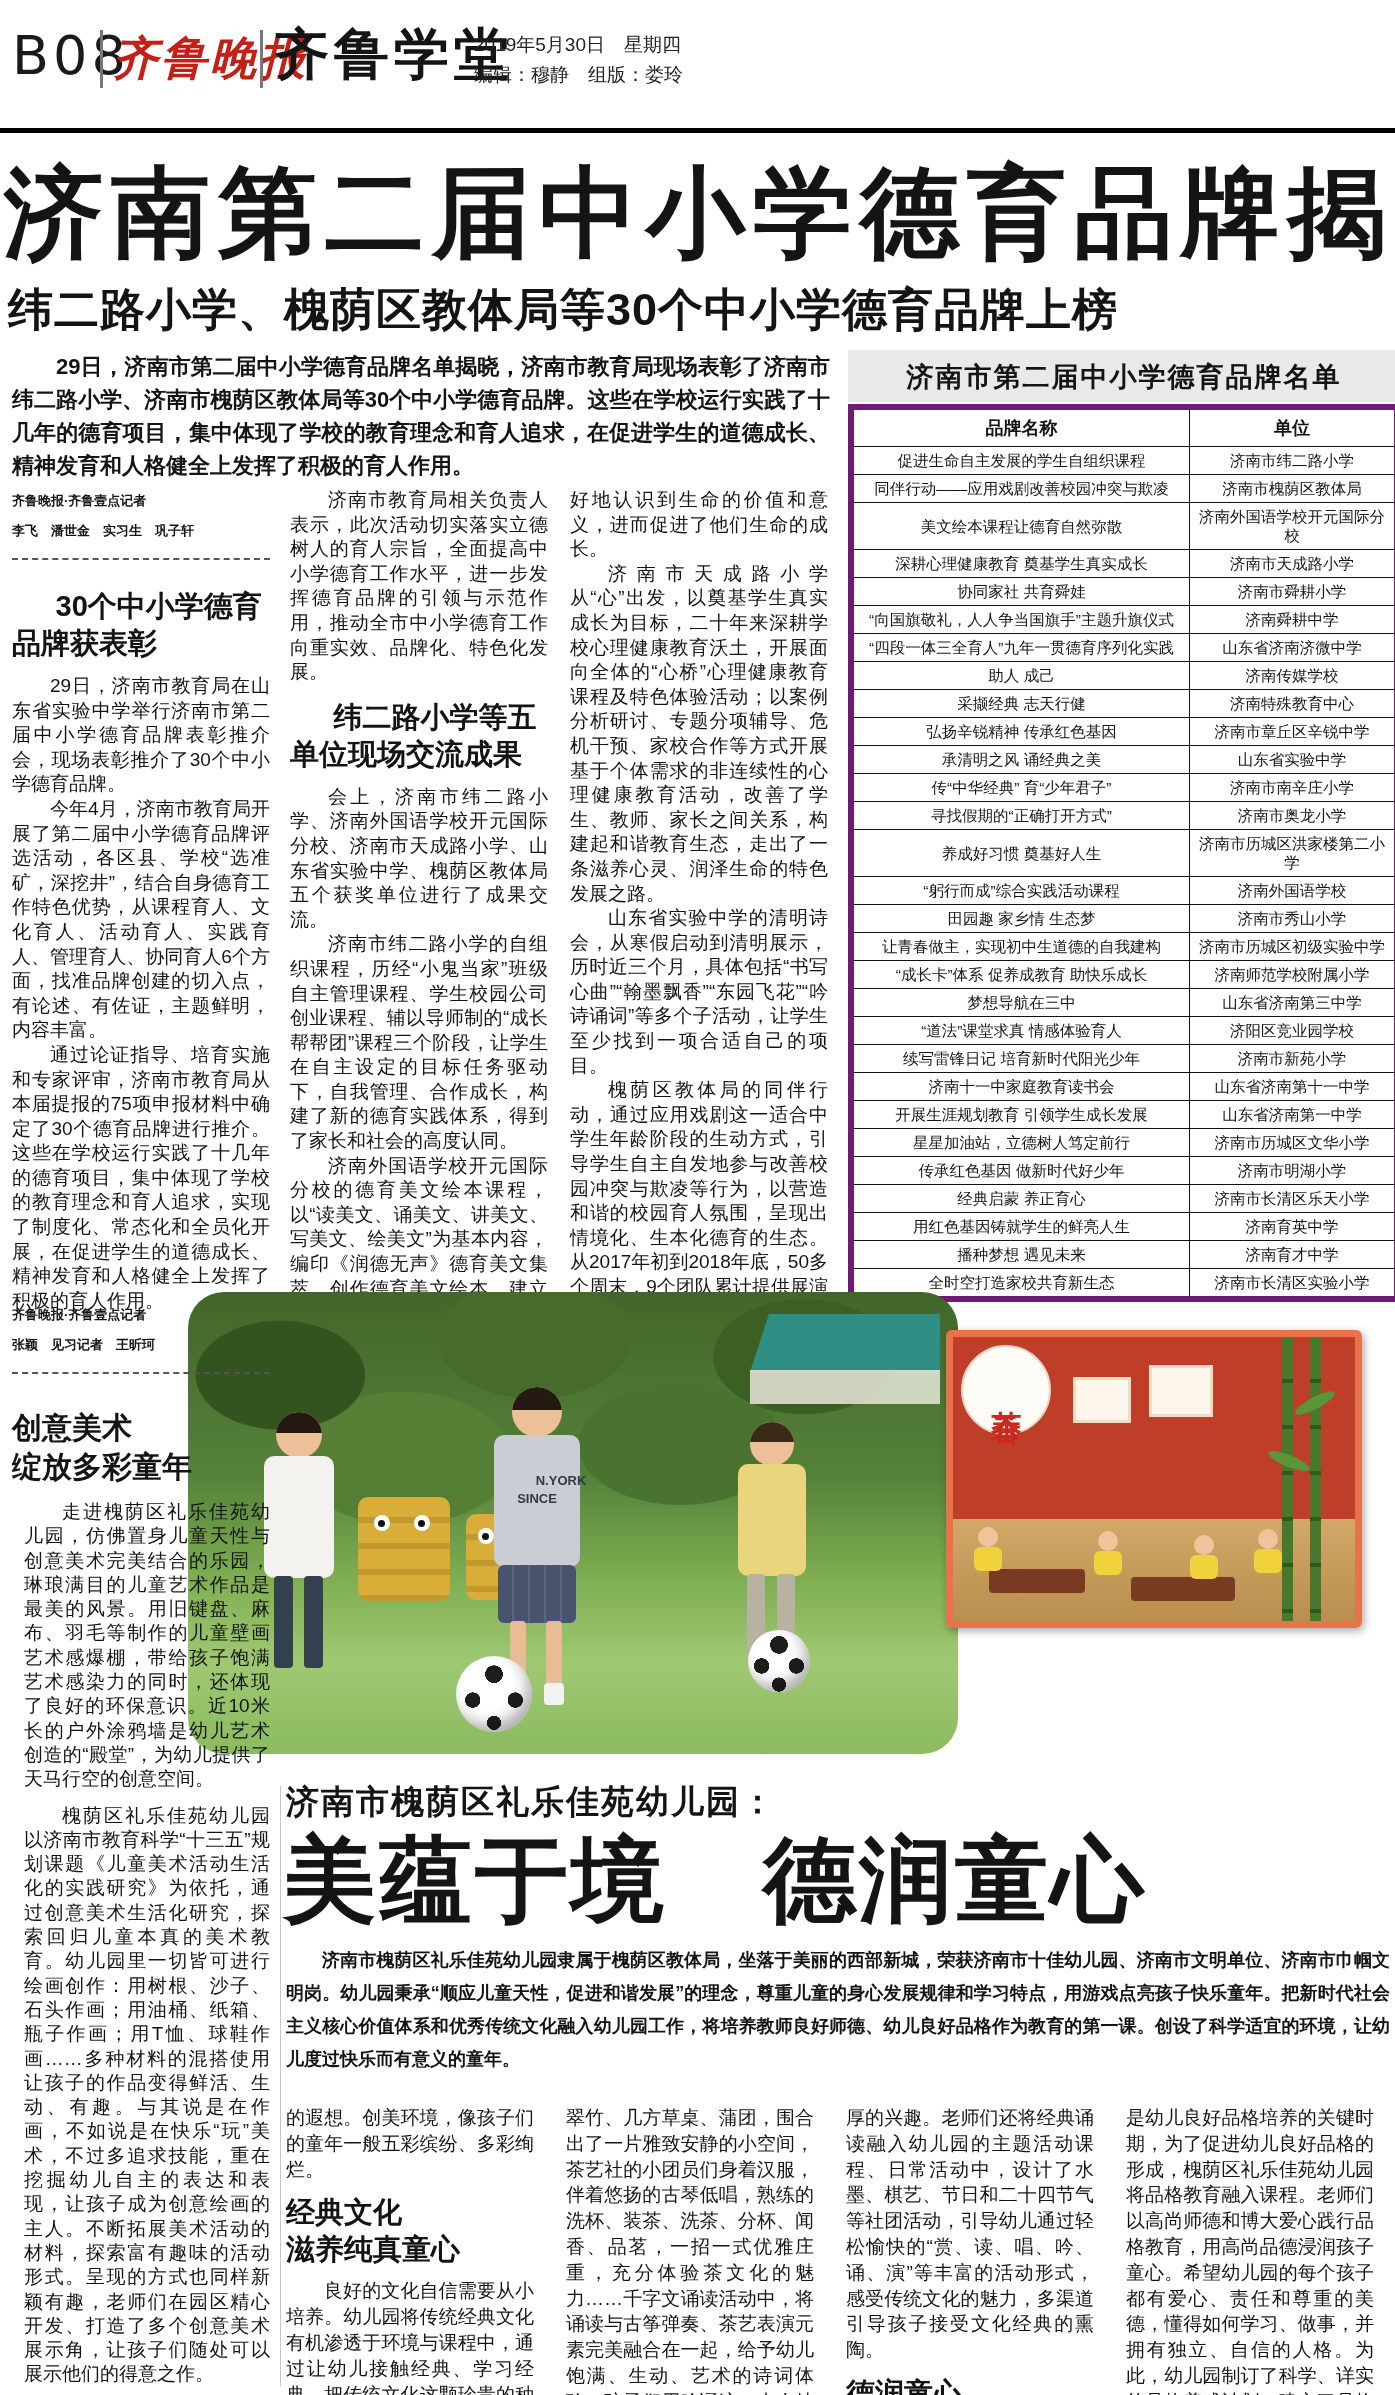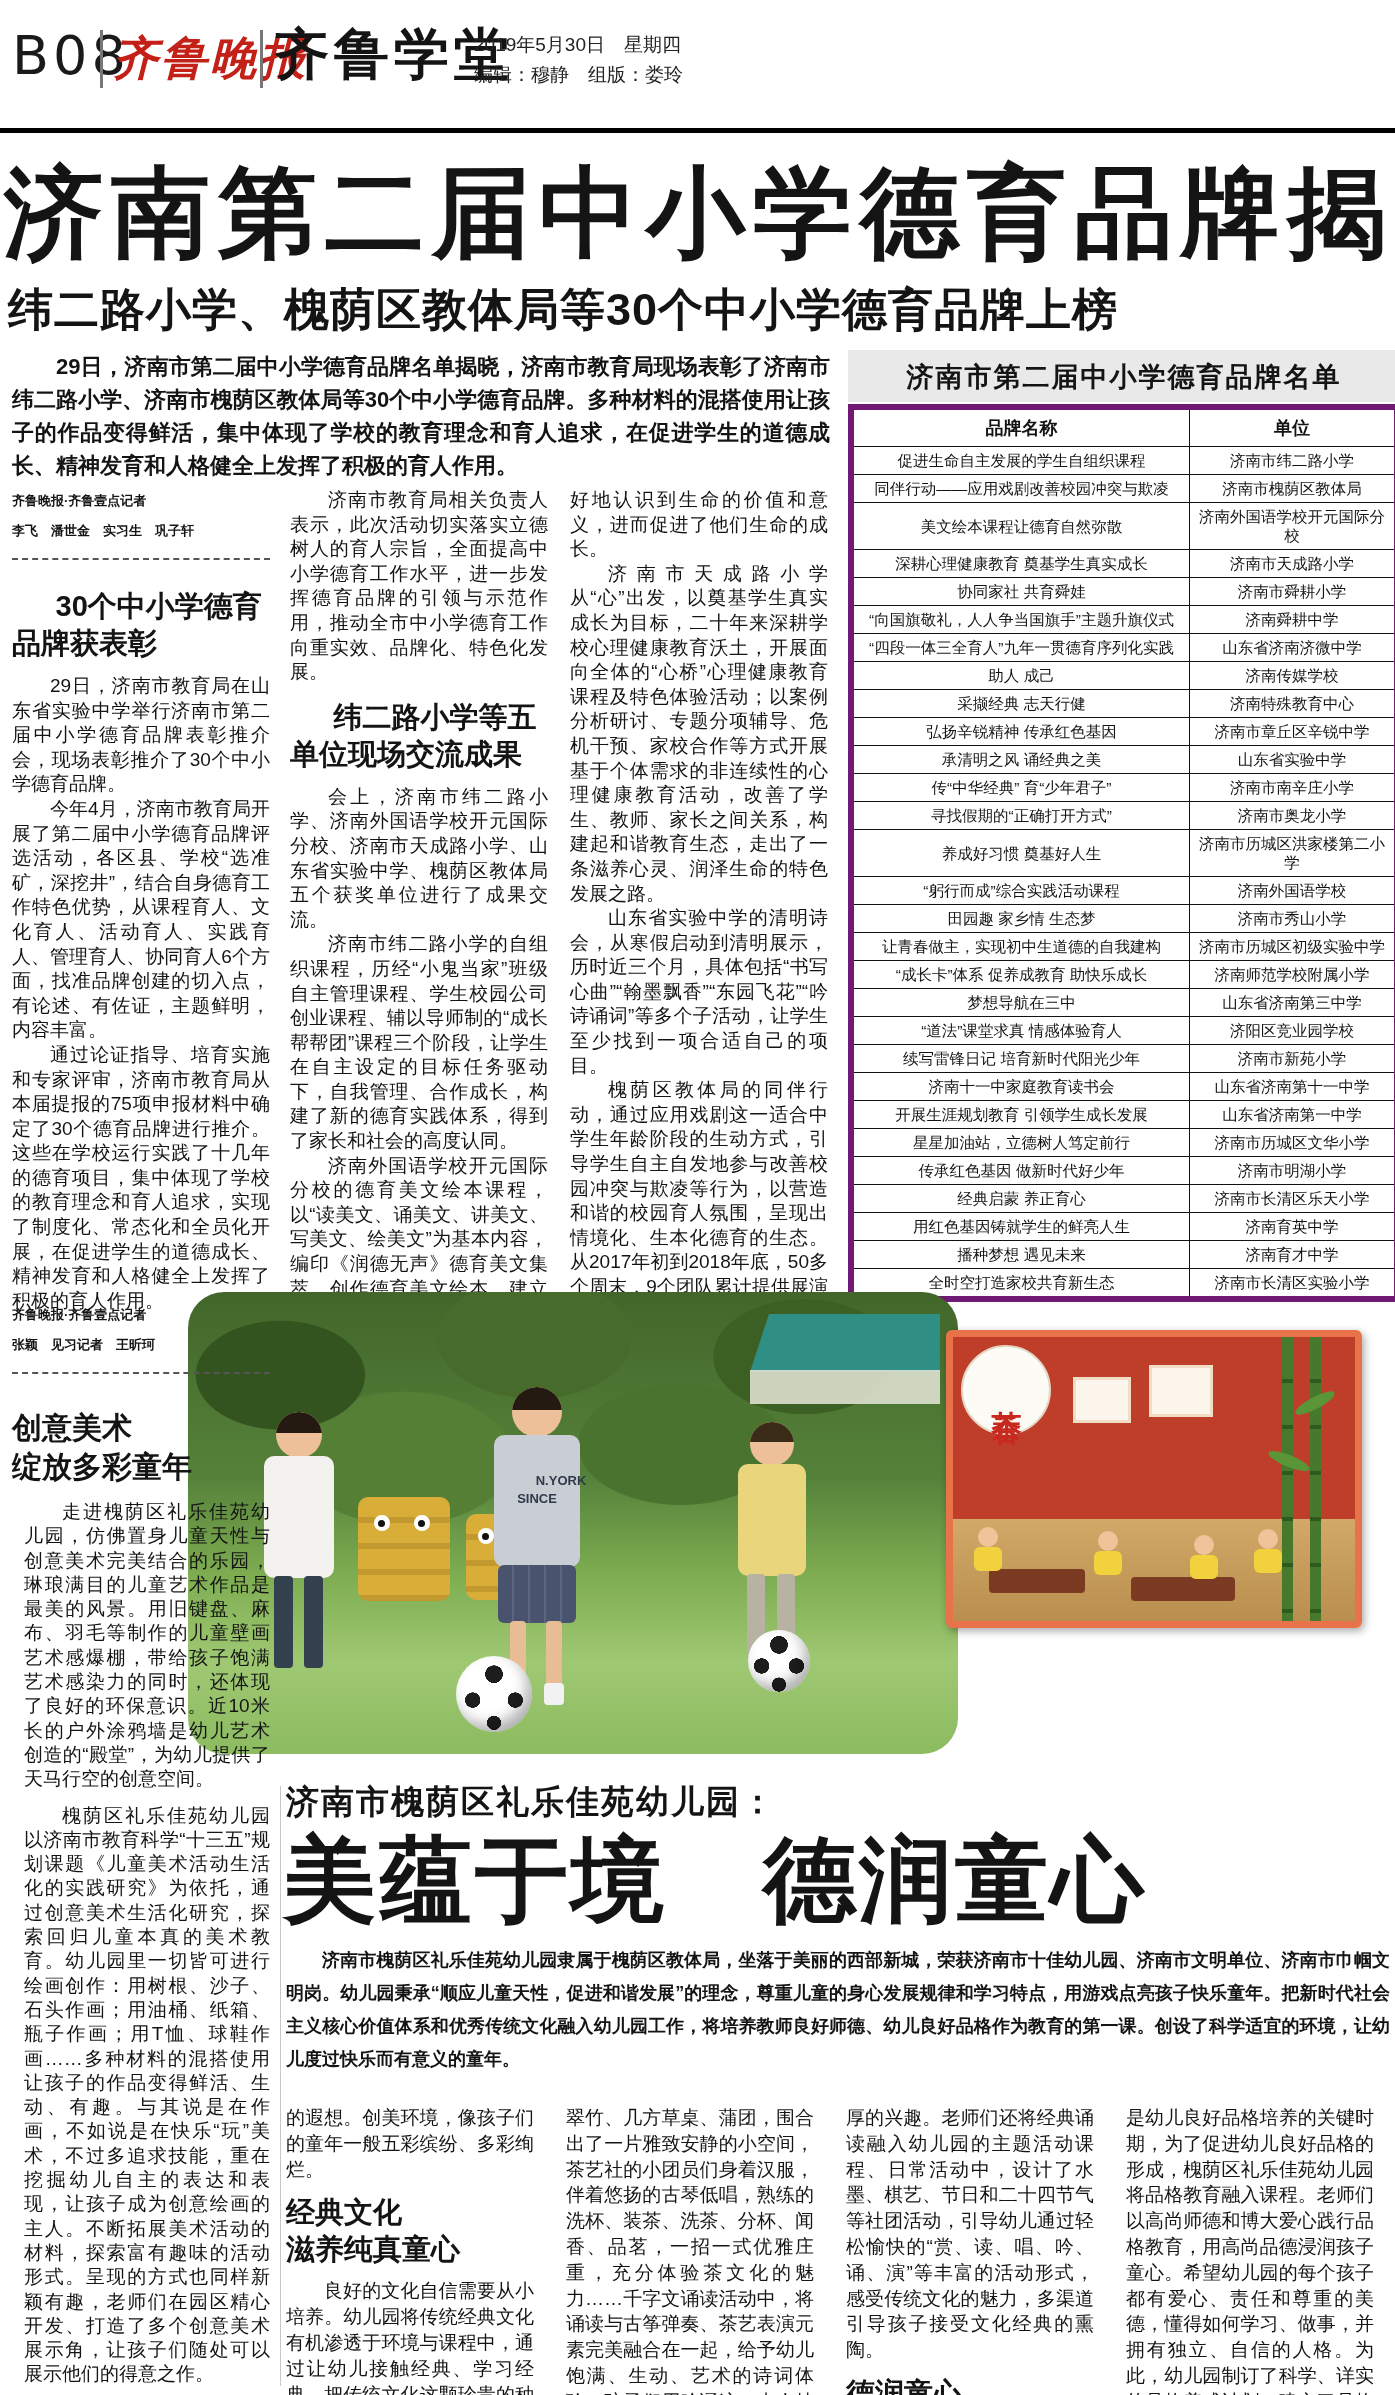--- a/index.html
+++ b/index.html
@@ -105,21 +105,21 @@
   <div class="abs vbar" style="left:260px;top:30px;"></div>
   <div class="abs sectiontitle">齐鲁学堂</div>
   <div class="abs issueinfo">
     <div>2019年5月30日　星期四</div>
     <div>编辑：穆静　组版：娄玲</div>
   </div>
   <div class="abs toprule"></div>
 
   <div class="abs headline">济南第二届中小学德育品牌揭晓</div>
   <div class="abs deck">纬二路小学、槐荫区教体局等30个中小学德育品牌上榜</div>
-  <div class="abs intro">29日，济南市第二届中小学德育品牌名单揭晓，济南市教育局现场表彰了济南市纬二路小学、济南市槐荫区教体局等30个中小学德育品牌。多种材料的混搭使用让孩子的作品变得鲜活，集中体现了学校的教育理念和育人追求，在促进学生的道德成长、精神发育和人格健全上发挥了积极的育人作用。</div>
+  <div class="abs intro">29日，济南市第二届中小学德育品牌名单揭晓，济南市教育局现场表彰了济南市纬二路小学、济南市槐荫区教体局等30个中小学德育品牌。这些在学校运行实践了十几年的德育项目，集中体现了学校的教育理念和育人追求，在促进学生的道德成长、精神发育和人格健全上发挥了积极的育人作用。</div>
 
   <div class="abs byline" style="left:12px;top:486px;">
     <div>齐鲁晚报·齐鲁壹点记者</div>
     <div>李飞　潘世金　实习生　巩子轩</div>
   </div>
 
   <div class="abs newscol" style="left:12px;top:574px;">
       <div class="colhead hi">30个中小学德育品牌获表彰</div>
       <p class="para">29日，济南市教育局在山东省实验中学举行济南市第二届中小学德育品牌表彰推介会，现场表彰推介了30个中小学德育品牌。</p>
       <p class="para">今年4月，济南市教育局开展了第二届中小学德育品牌评选活动，各区县、学校“选准矿，深挖井”，结合自身德育工作特色优势，从课程育人、文化育人、活动育人、实践育人、管理育人、协同育人6个方面，找准品牌创建的切入点，有论述、有佐证，主题鲜明，内容丰富。</p>

